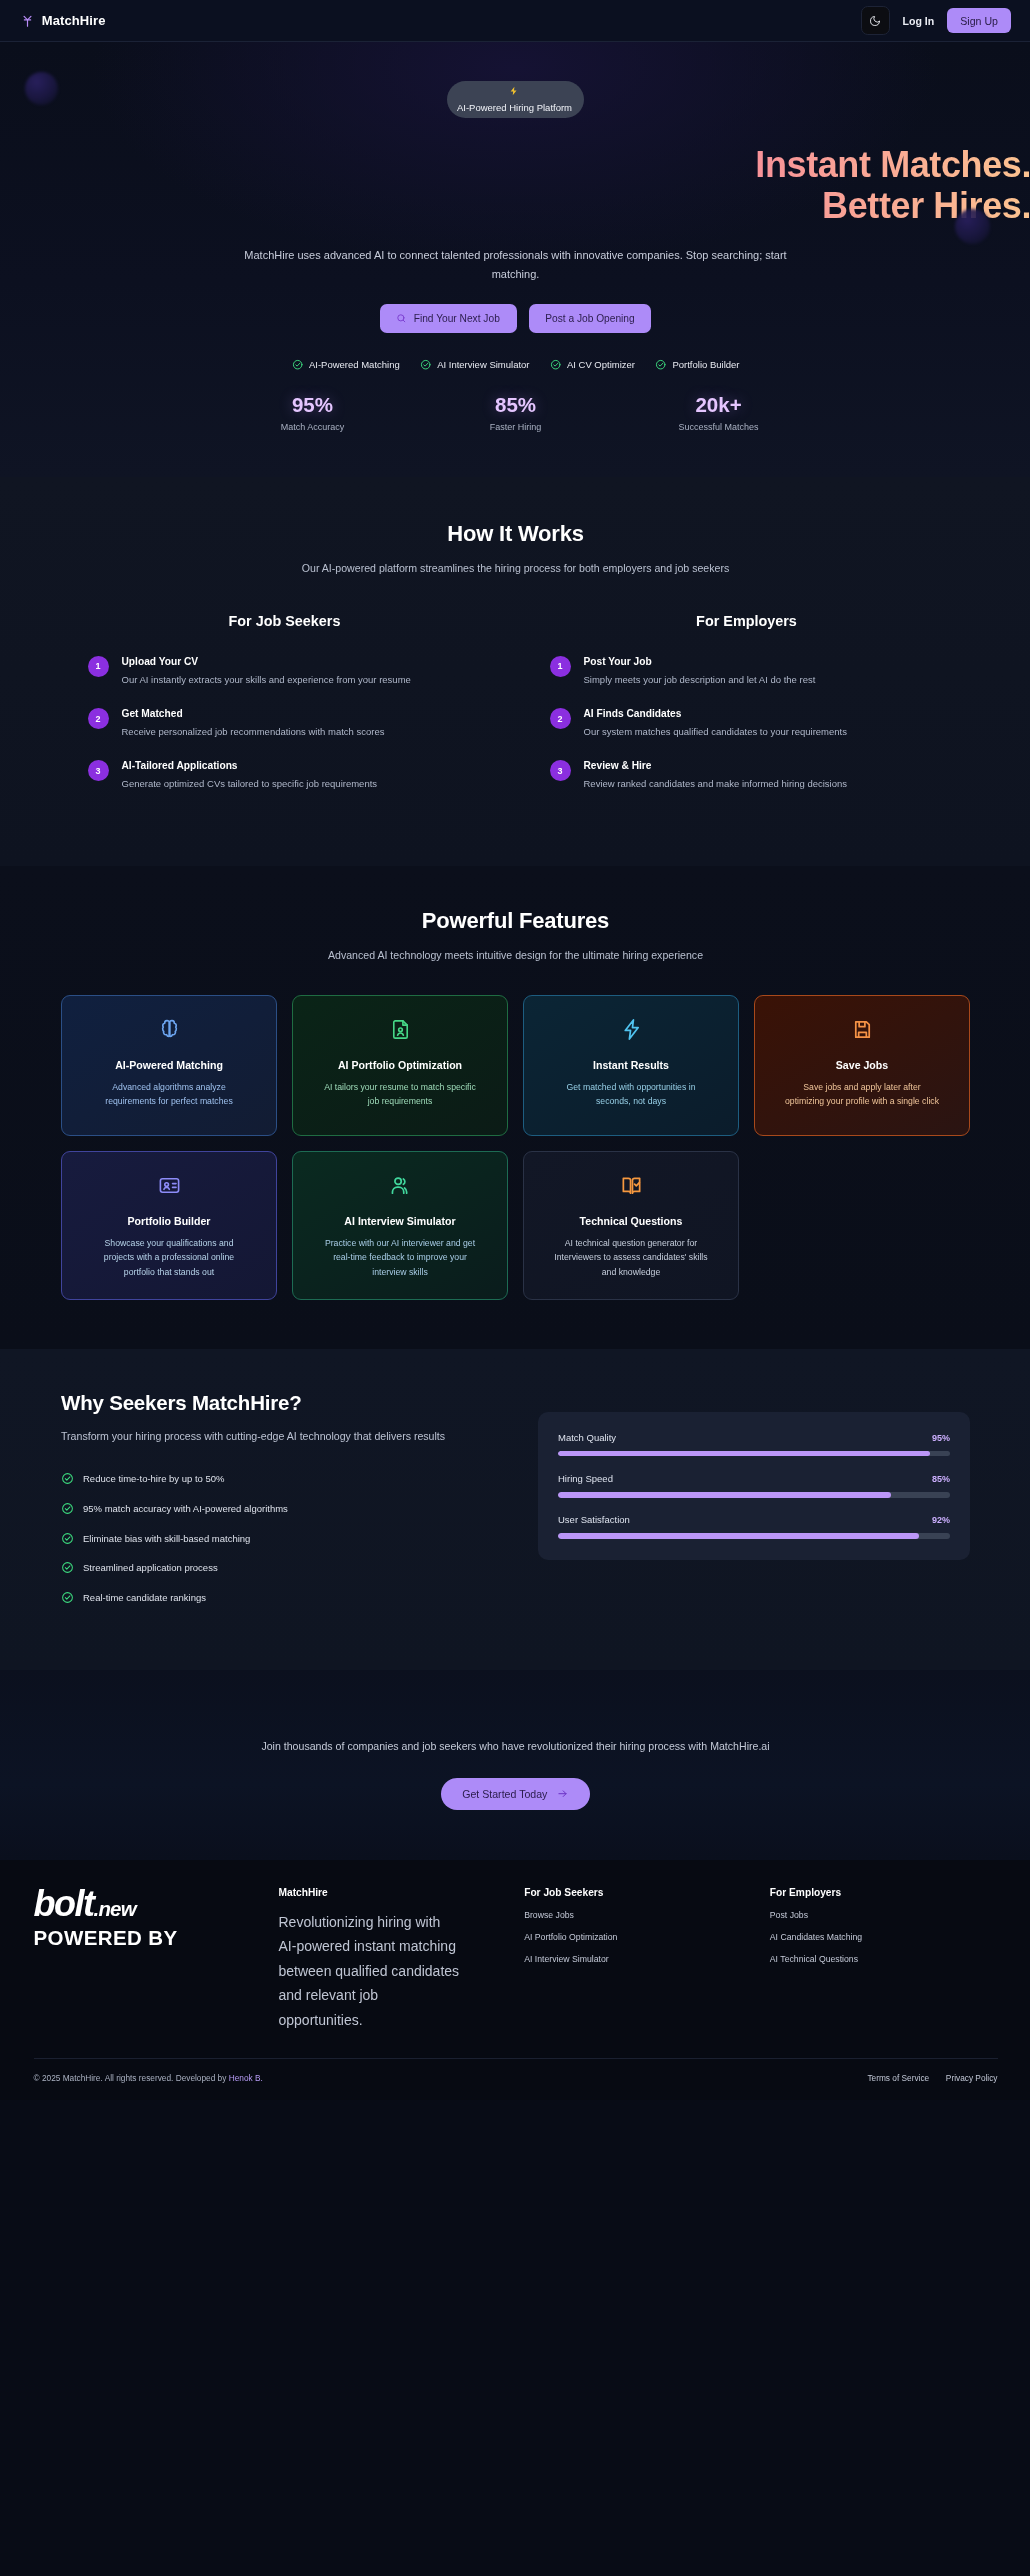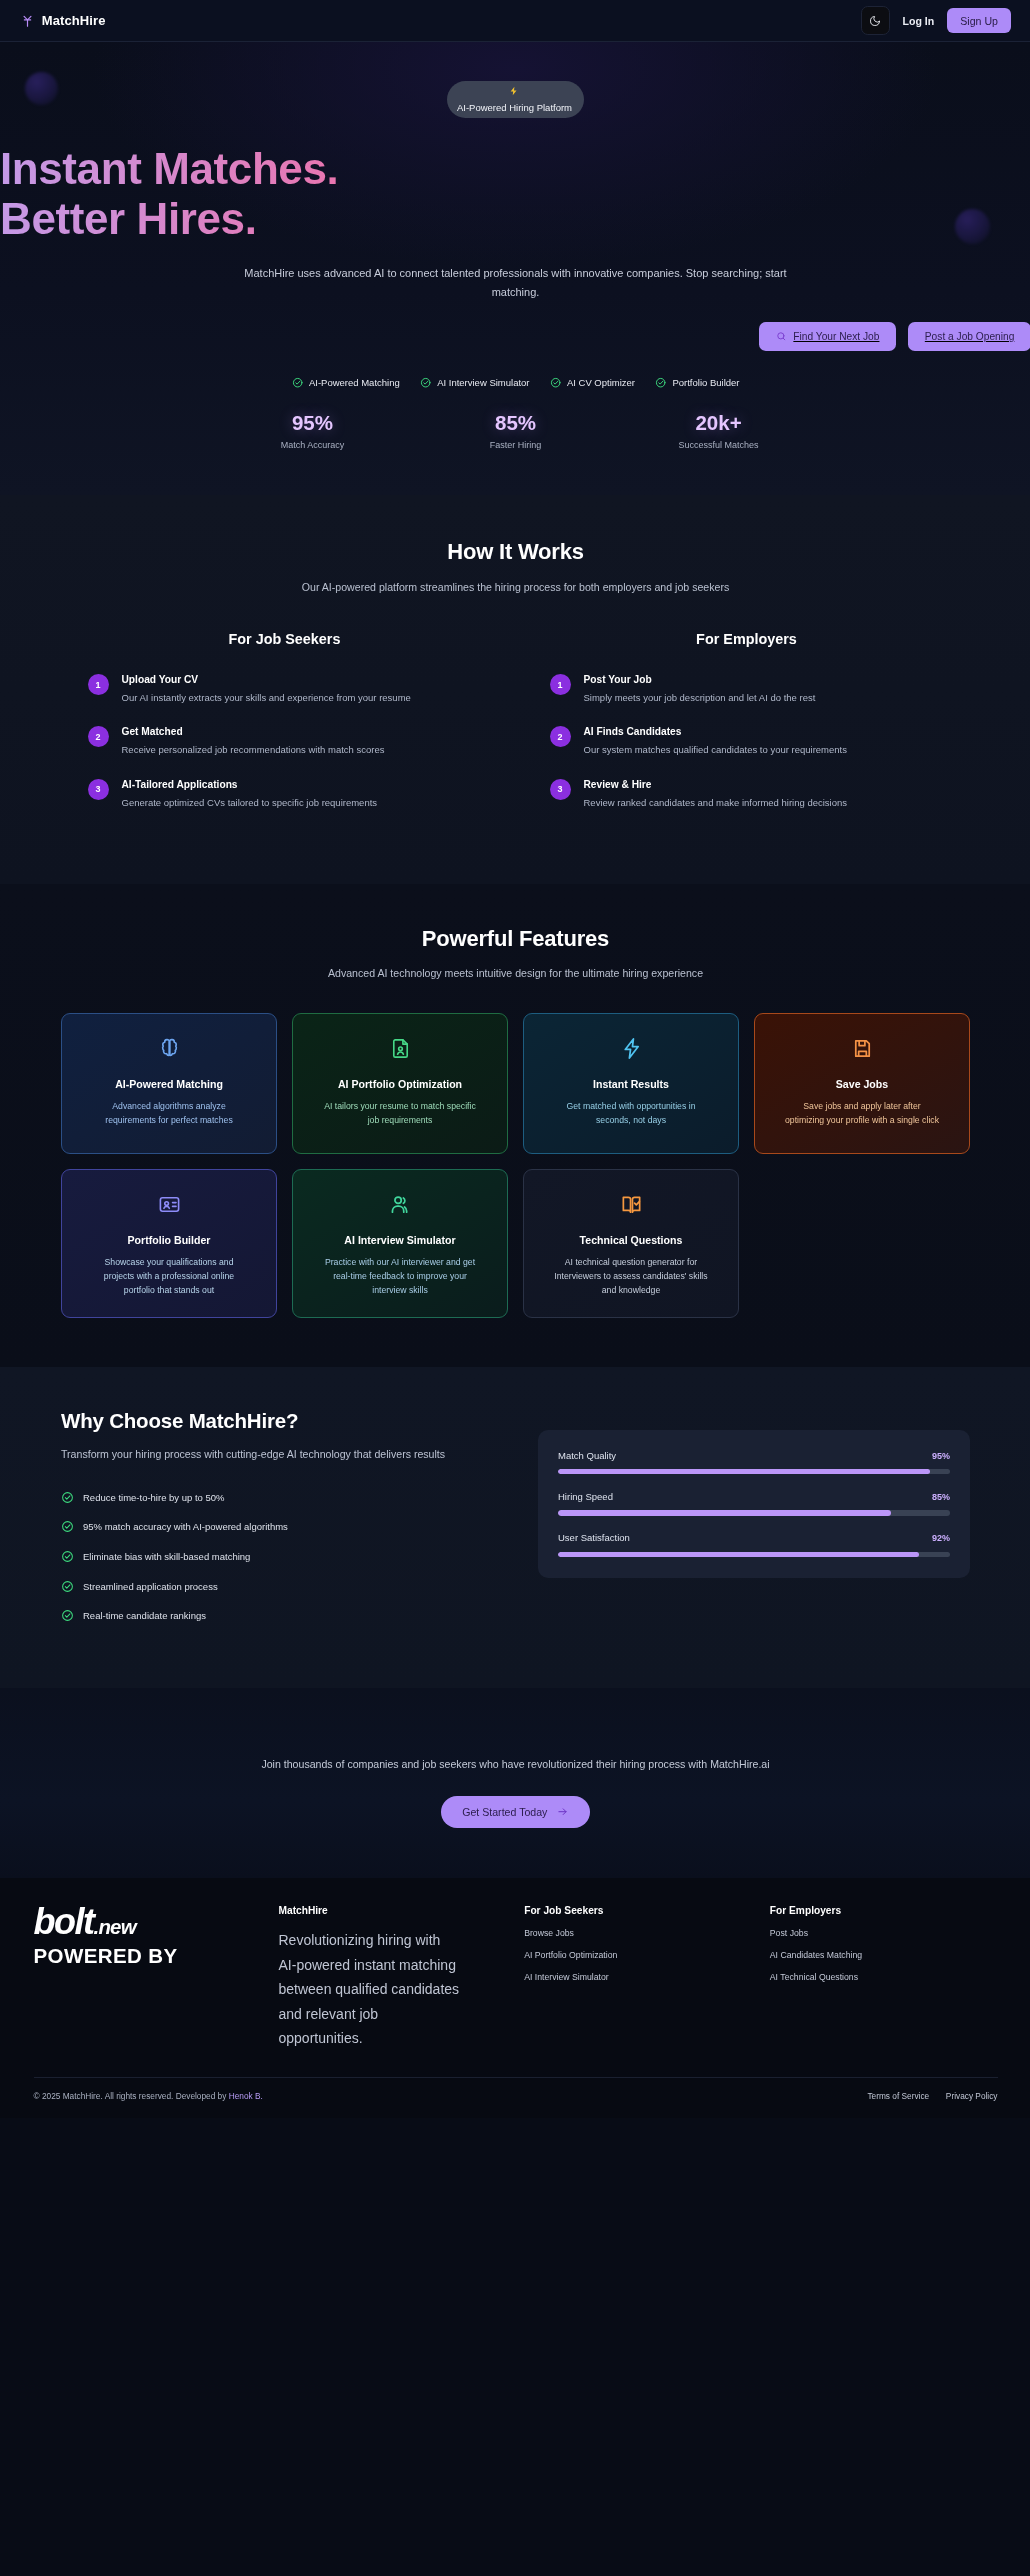--- a/index.html
+++ b/index.html
@@ -61,36 +61,36 @@
     margin: 0 auto; width: fit-content;
     display: flex; align-items: center; gap: 5.3px;
     background: #3c4354; border-radius: 757px;
     padding: 5.3px 12px 5.3px 10px;
     flex-direction: column;
   }
   .badge-text { color: #f2f4f9; font-size: 9.5px; }
 
   .hero-title {
     margin-top: 26px;
-    text-align: left;
-    font-size: 44px;
+    text-align: right;
+    font-size: 36px;
     line-height: 1.14;
     font-weight: bold;
     letter-spacing: -0.4px;
     background: linear-gradient(95deg, #c49ae8 0%, #ef6fa6 38%, #f7859b 66%, #fcc490 100%);
     -webkit-background-clip: text;
     background-clip: text;
     color: transparent;
   }
   .hero-sub {
     margin: 20px auto 0; max-width: 561px;
     text-align: center; color: #c8cddb;
     font-size: 11px; line-height: 1.72;
   }
-  .hero-btns { margin-top: 20px; display: flex; justify-content: flex-end; gap: 12px; text-decoration: underline; }
+  .hero-btns { margin-top: 20px; display: flex; justify-content: center; gap: 12px; }
   .btn-primary, .btn-secondary {
     background: #ad8bf8; color: #2b1d4c;
     border: none; border-radius: 6.8px;
     padding: 9px 16.7px; font-size: 10.2px;
     font-family: "Liberation Sans", sans-serif;
     display: flex; align-items: center; gap: 6.8px;
     cursor: pointer;
   }
 
   .features-row {
@@ -493,21 +493,21 @@
       <div class="card-title">Technical Questions</div>
       <div class="card-desc" style="color:#c7cfdd">AI technical question generator for Interviewers to assess candidates' skills and knowledge</div>
     </div>
 
   </div>
 </div>
 
 <div class="section-why">
   <div class="why-wrap">
     <div>
-      <div class="why-title">Why Choose MatchHire?</div>
+      <div class="why-title">Why Seekers MatchHire?</div>
       <div class="why-sub">Transform your hiring process with cutting-edge AI technology that delivers results</div>
       <div class="why-list">
         <div class="why-item">
           <svg width="13" height="13" viewBox="0 0 24 24" fill="none" stroke="#3ddc7f" stroke-width="1.9" stroke-linecap="round" stroke-linejoin="round">
               <circle cx="12" cy="12" r="9"></circle>
               <path d="M8 12.3l2.7 2.7L16.5 9"></path>
             </svg>
           <span>Reduce time-to-hire by up to 50%</span>
         </div>
         <div class="why-item">

